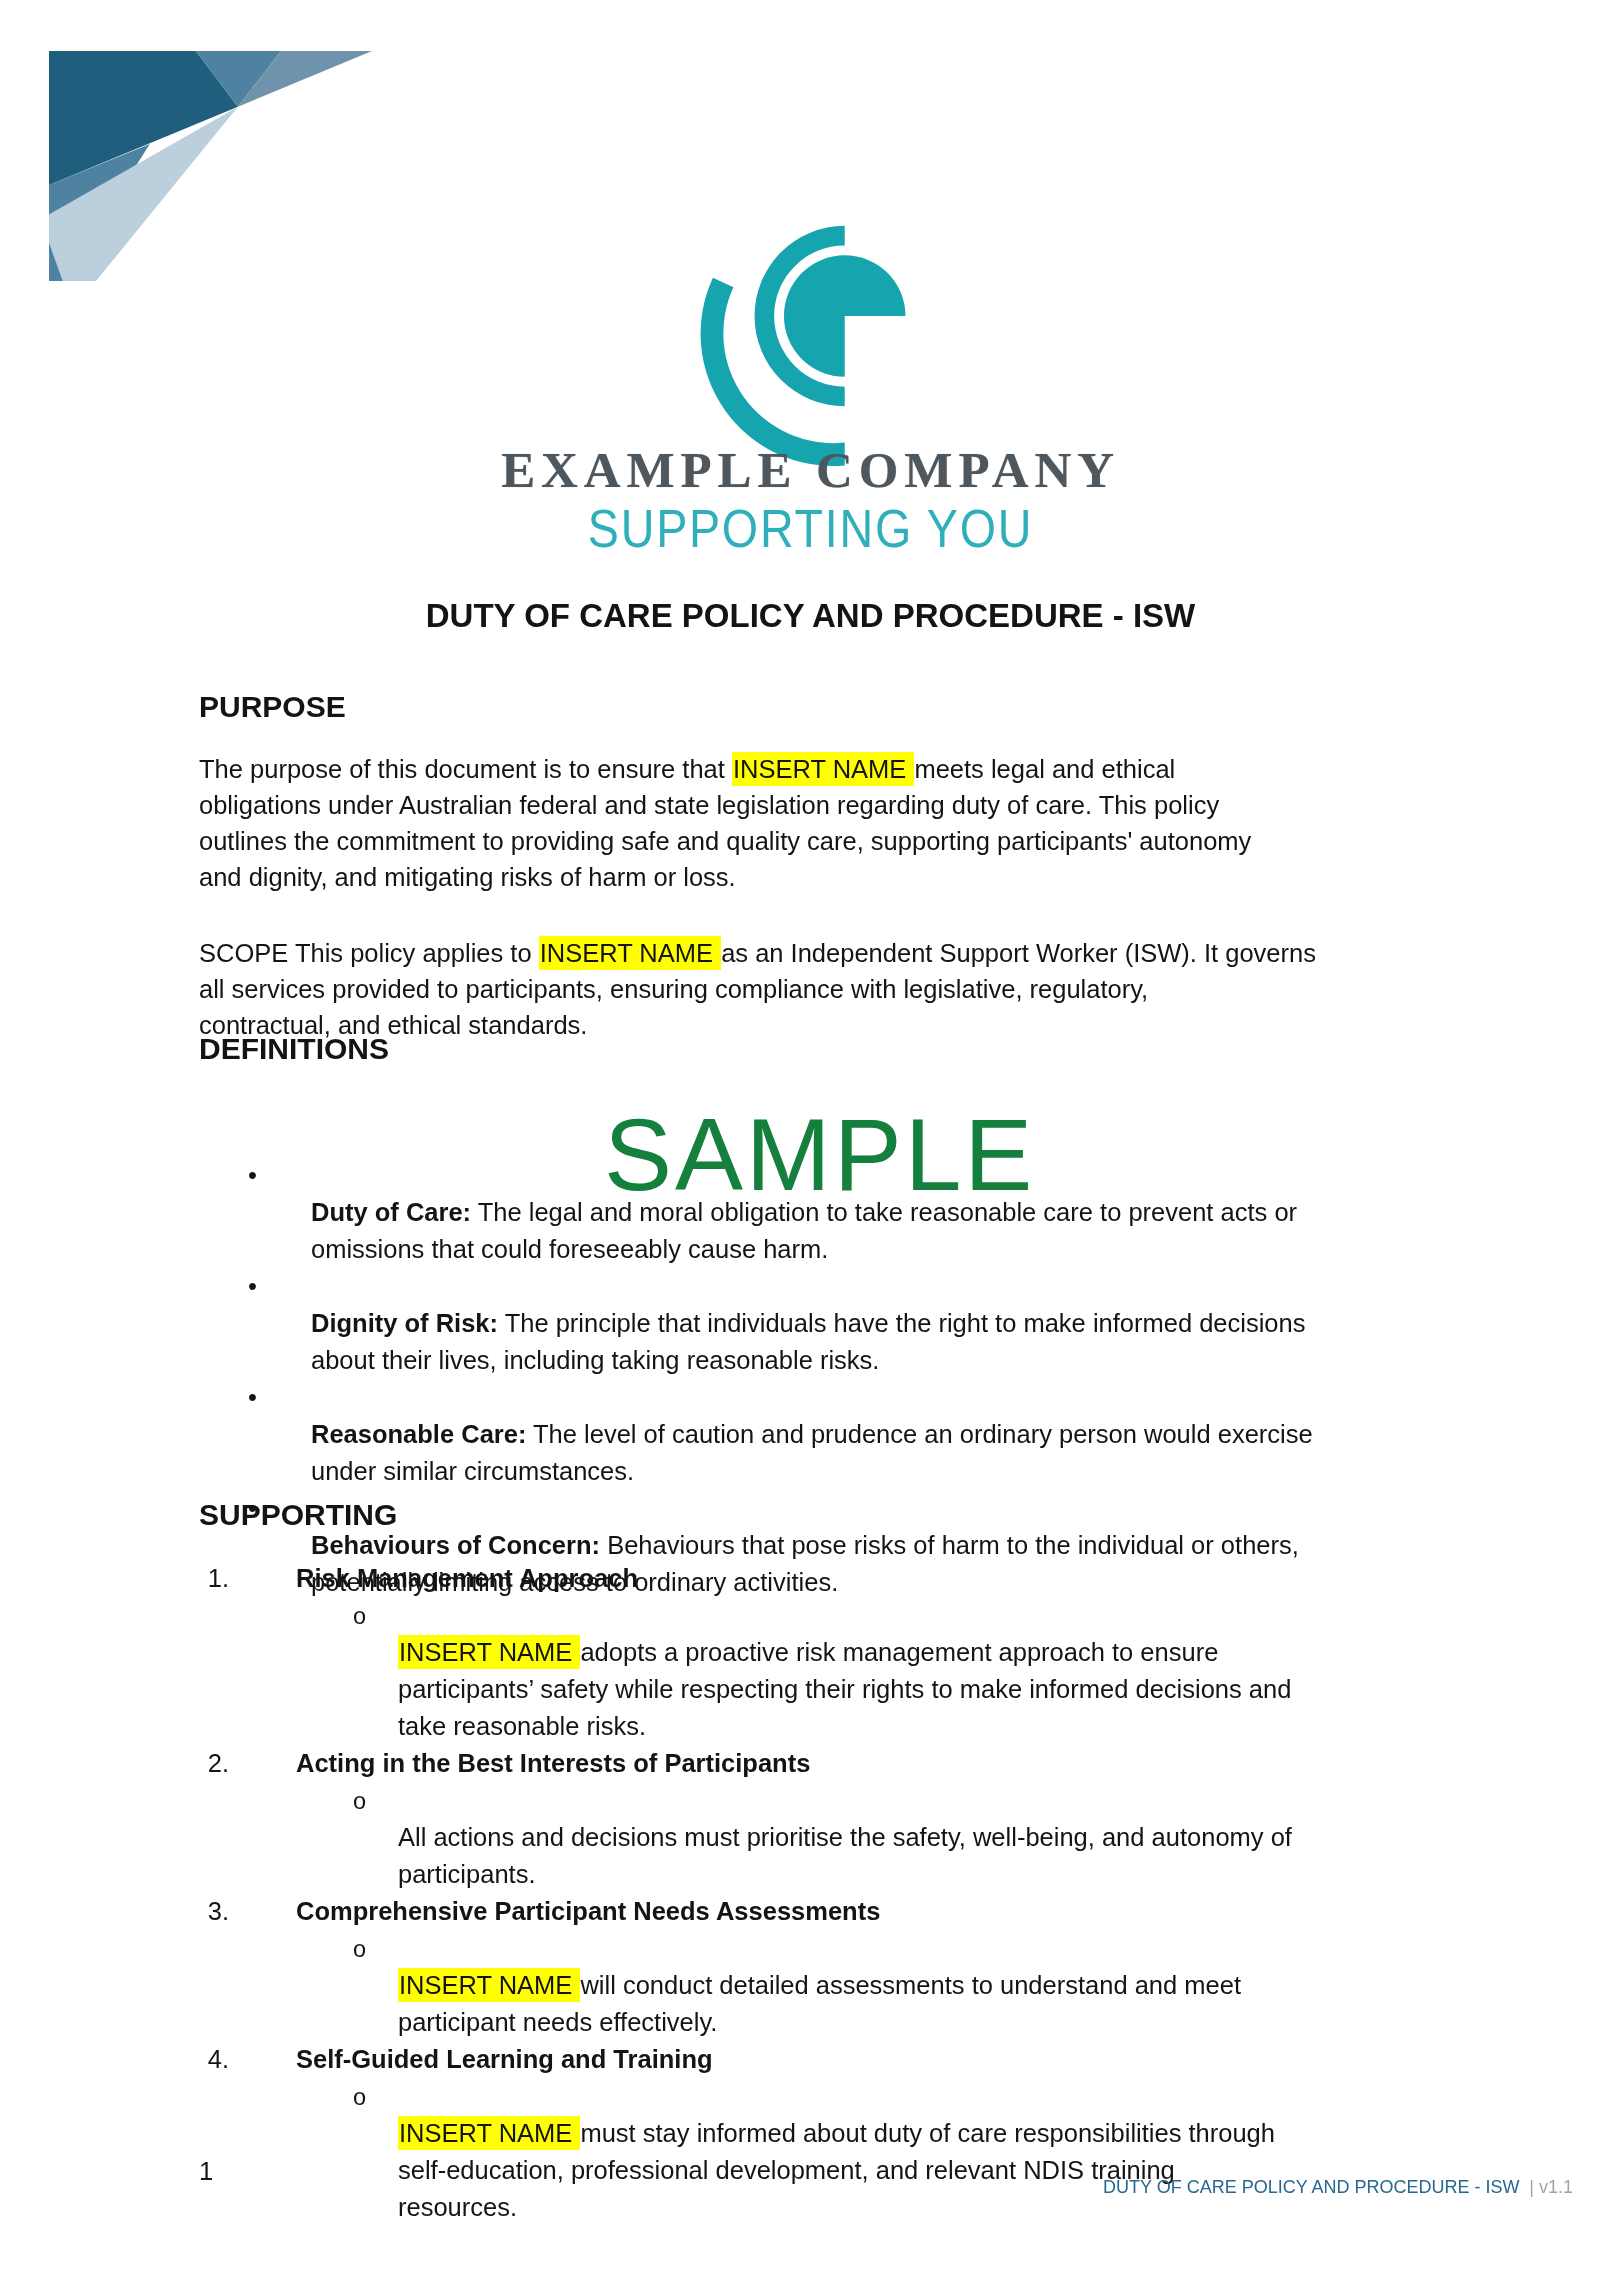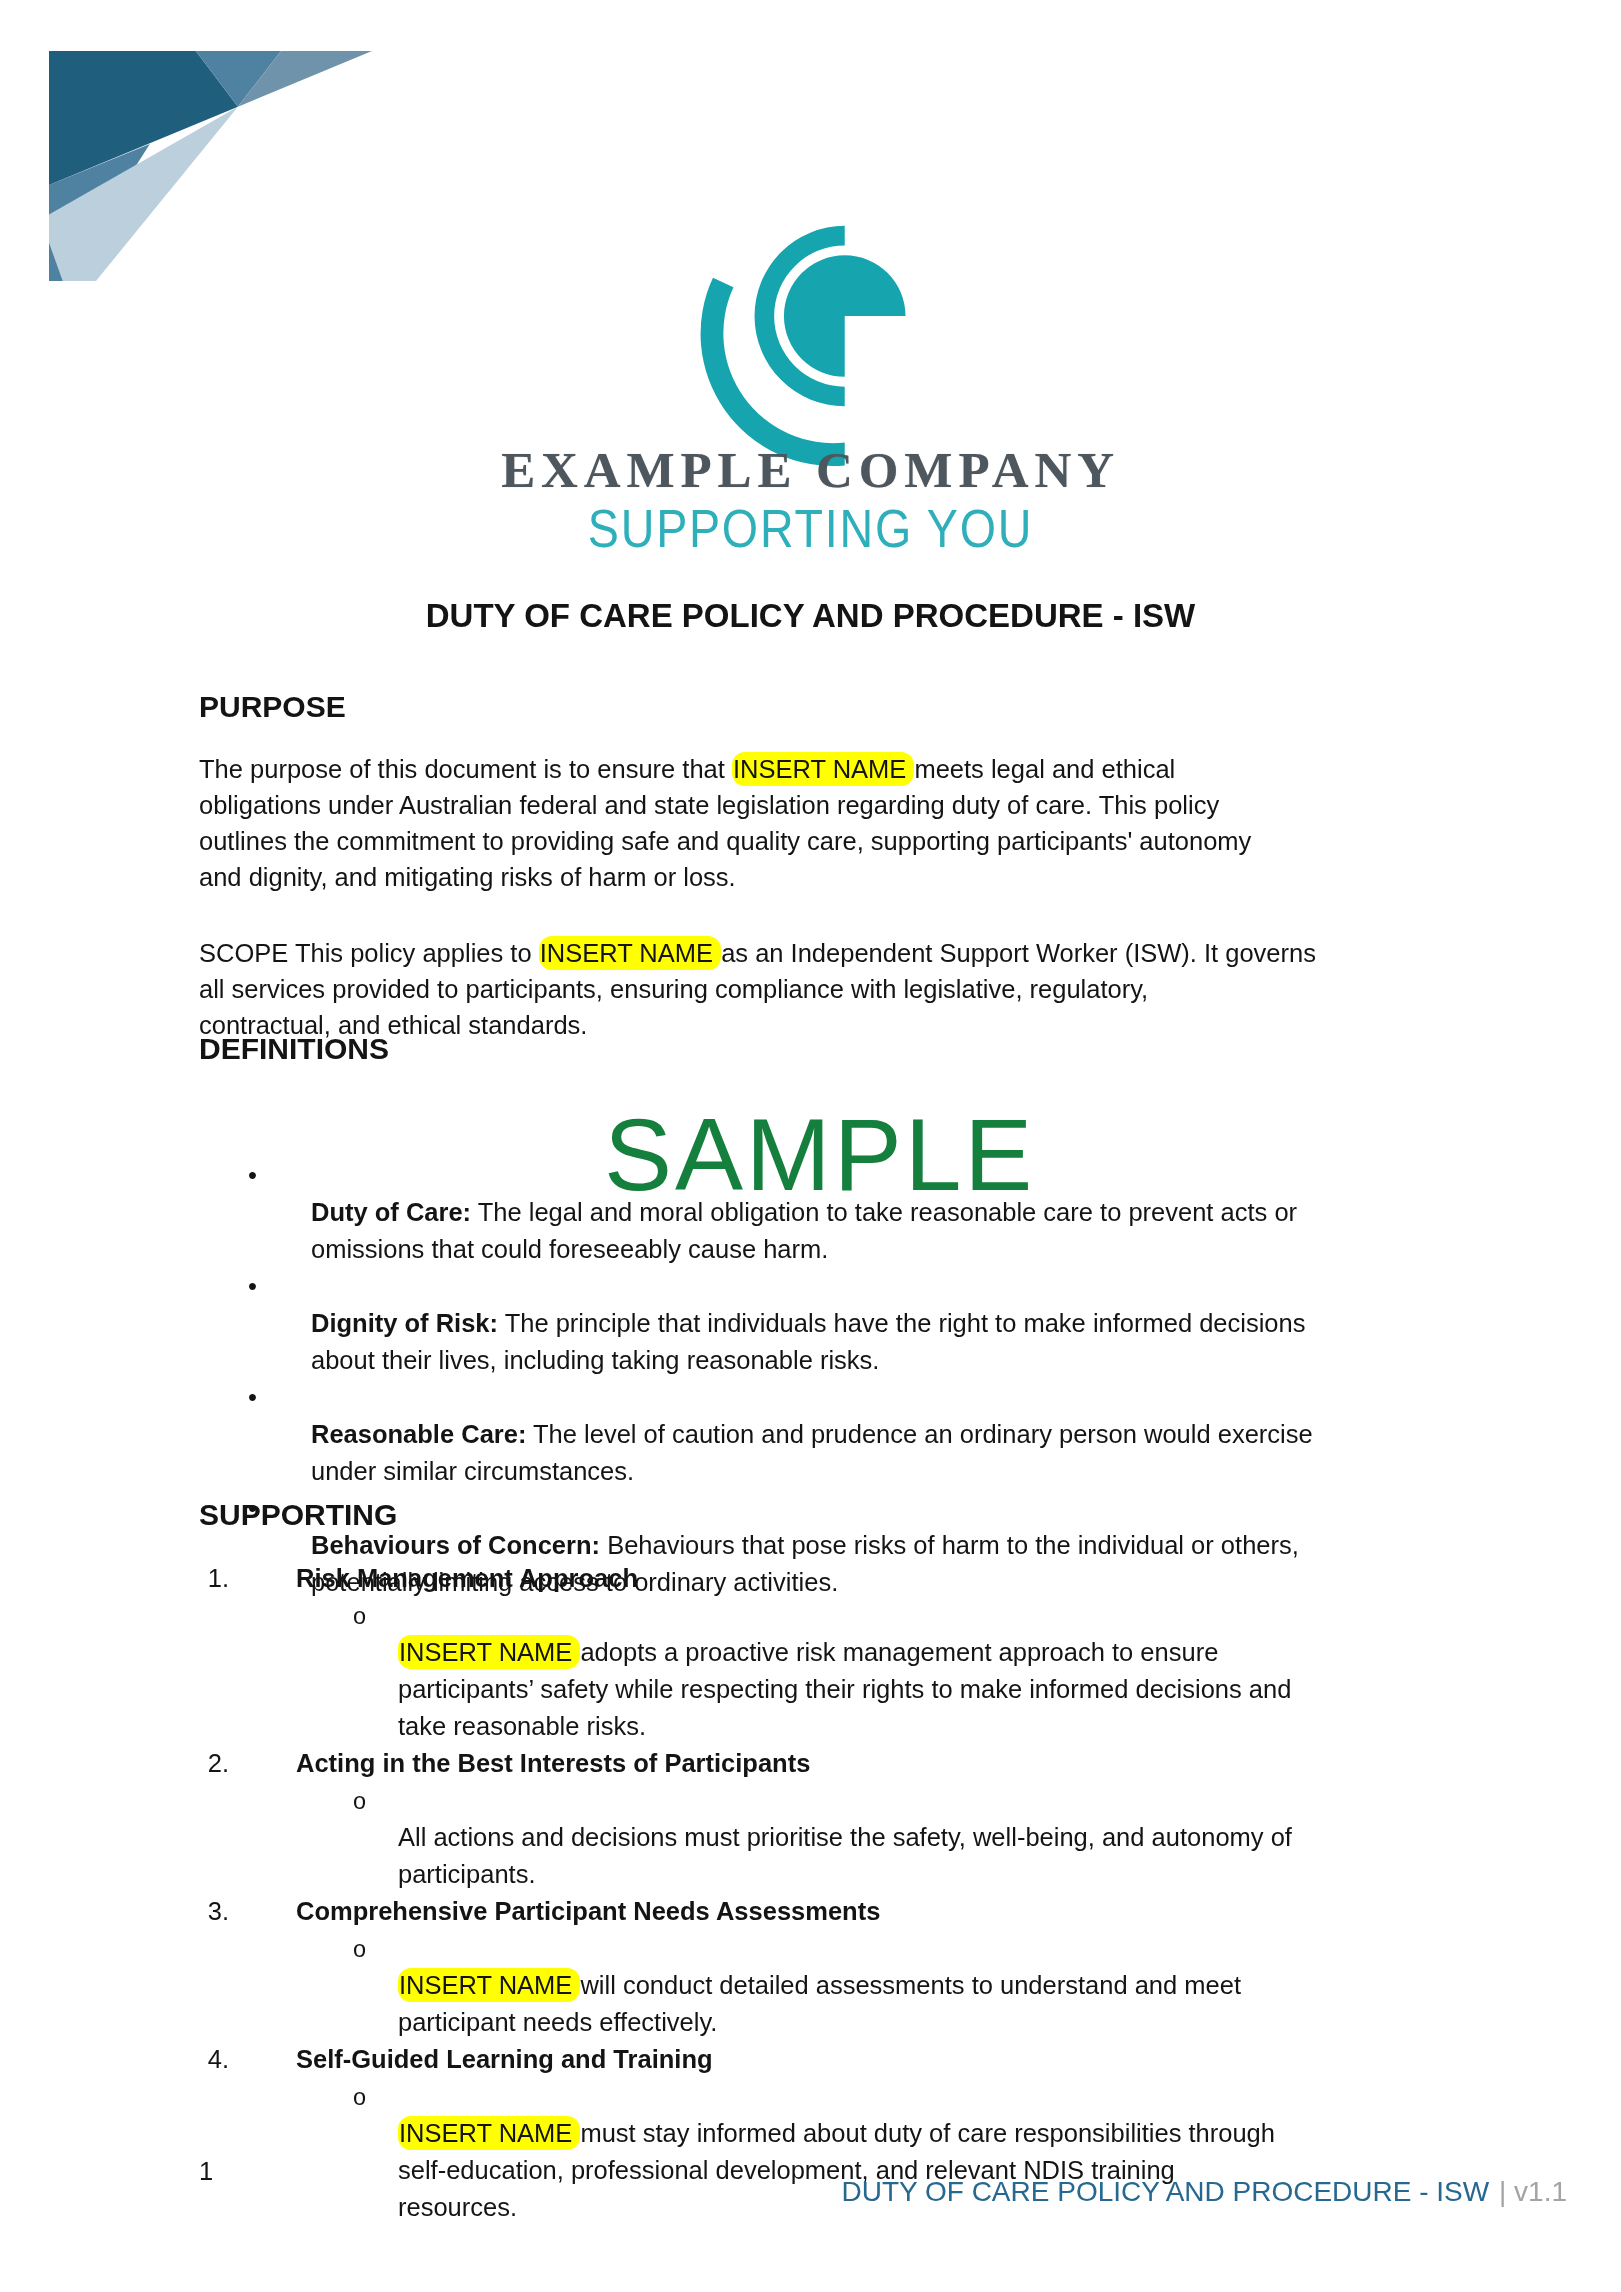--- a/index.html
+++ b/index.html
@@ -48,24 +48,24 @@
   .prin-item{list-style:none;}
   .prin-head{position:relative;padding-left:97px;font-weight:700;}
   .prin-num{position:absolute;left:8.8px;top:0;font-weight:400;}
   .prin-sub{position:relative;padding-left:199px;white-space:pre-line;}
   .sub-marker{position:absolute;left:154px;top:1px;font-size:23.5px;white-space:normal;}
   
   .watermark{
     position:absolute;left:604px;top:1104px;font-size:102px;letter-spacing:2.9px;
     color:#15803d;line-height:1;font-weight:400;
   }
-  mark.ph{background:#FFFF00;color:inherit;padding:2.9px 1px;border-radius:13px;}
+  mark.ph{background:#FFFF00;color:inherit;padding:2.9px 1px;}
   
   .footer-num{position:absolute;left:199px;top:2159px;font-size:25.5px;line-height:1;}
-  .footer-right{position:absolute;right:54px;top:2178px;font-size:28px;line-height:1;white-space:nowrap;margin-left:26px;}
+  .footer-right{position:absolute;right:48px;top:2178px;font-size:18px;line-height:1;white-space:nowrap;margin-left:26px;}
   .fr-title{color:#26688F;}
   .fr-version{color:#A3A3A3;margin-left:9.8px;}
 </style>
 </head>
 <body>
 
 <div class="page">
 
   <svg class="corner" viewBox="0 0 330 235" aria-hidden="true">
     <polygon fill="#4F82A0" points="0,137 103,95 14,235 0,235"></polygon>

